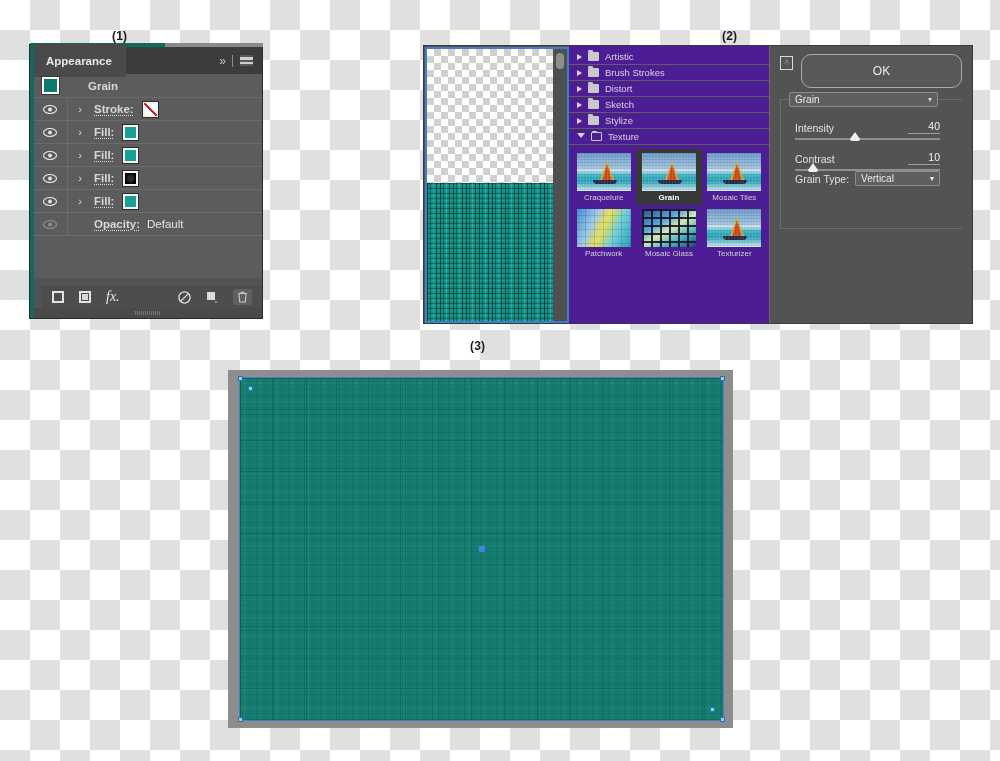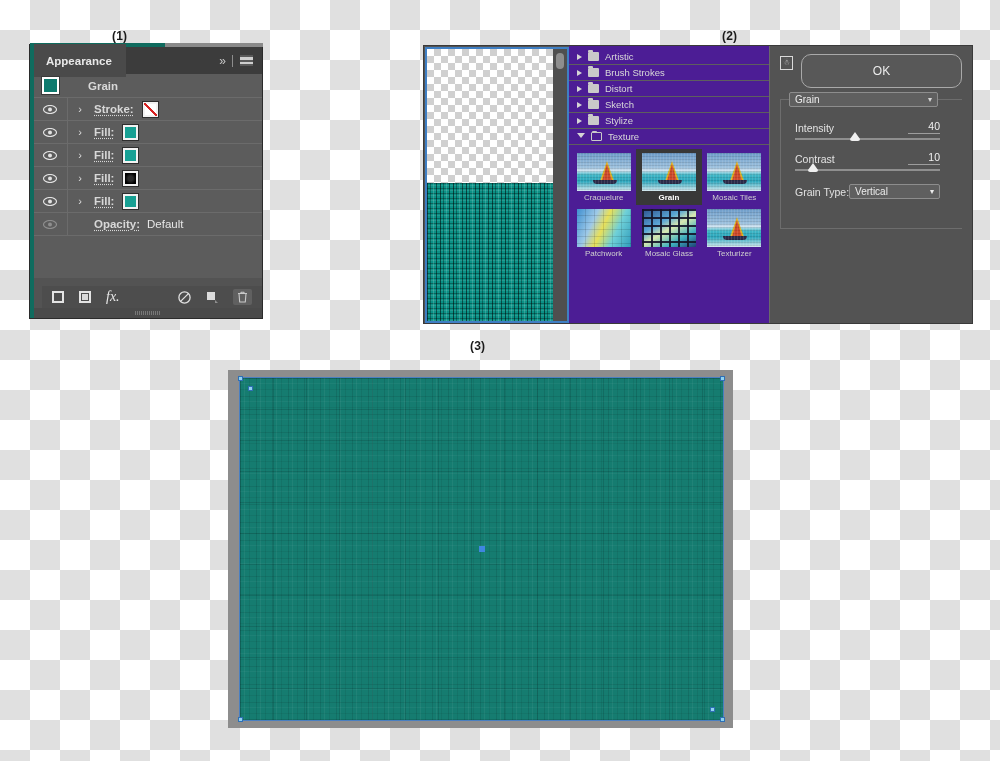--- a/index.html
+++ b/index.html
@@ -356,21 +356,21 @@
     border-left:5px solid transparent;border-right:5px solid transparent;
     border-bottom:7px solid #f0f0f0;
   }
   .slider-knob::after{
     content:""; position:absolute; left:-5px; top:7px;
     width:10px;height:2px;background:#f0f0f0;border-radius:0 0 2px 2px;
   }
   .graintype-row {
     display:flex; align-items:center;
     padding: 0 22px 0 14px;
-    margin-top: 13px;
+    gap: 6px;
   }
   .graintype-select {
     flex:1; height:15px; background:#5f5f5f;
     border:1px solid #8d8d8d; border-radius:2px;
     display:flex;align-items:center;padding:0 5px;
     color:#ececec;font-size:10px;
   }
 
   
   #artboard-wrap {

